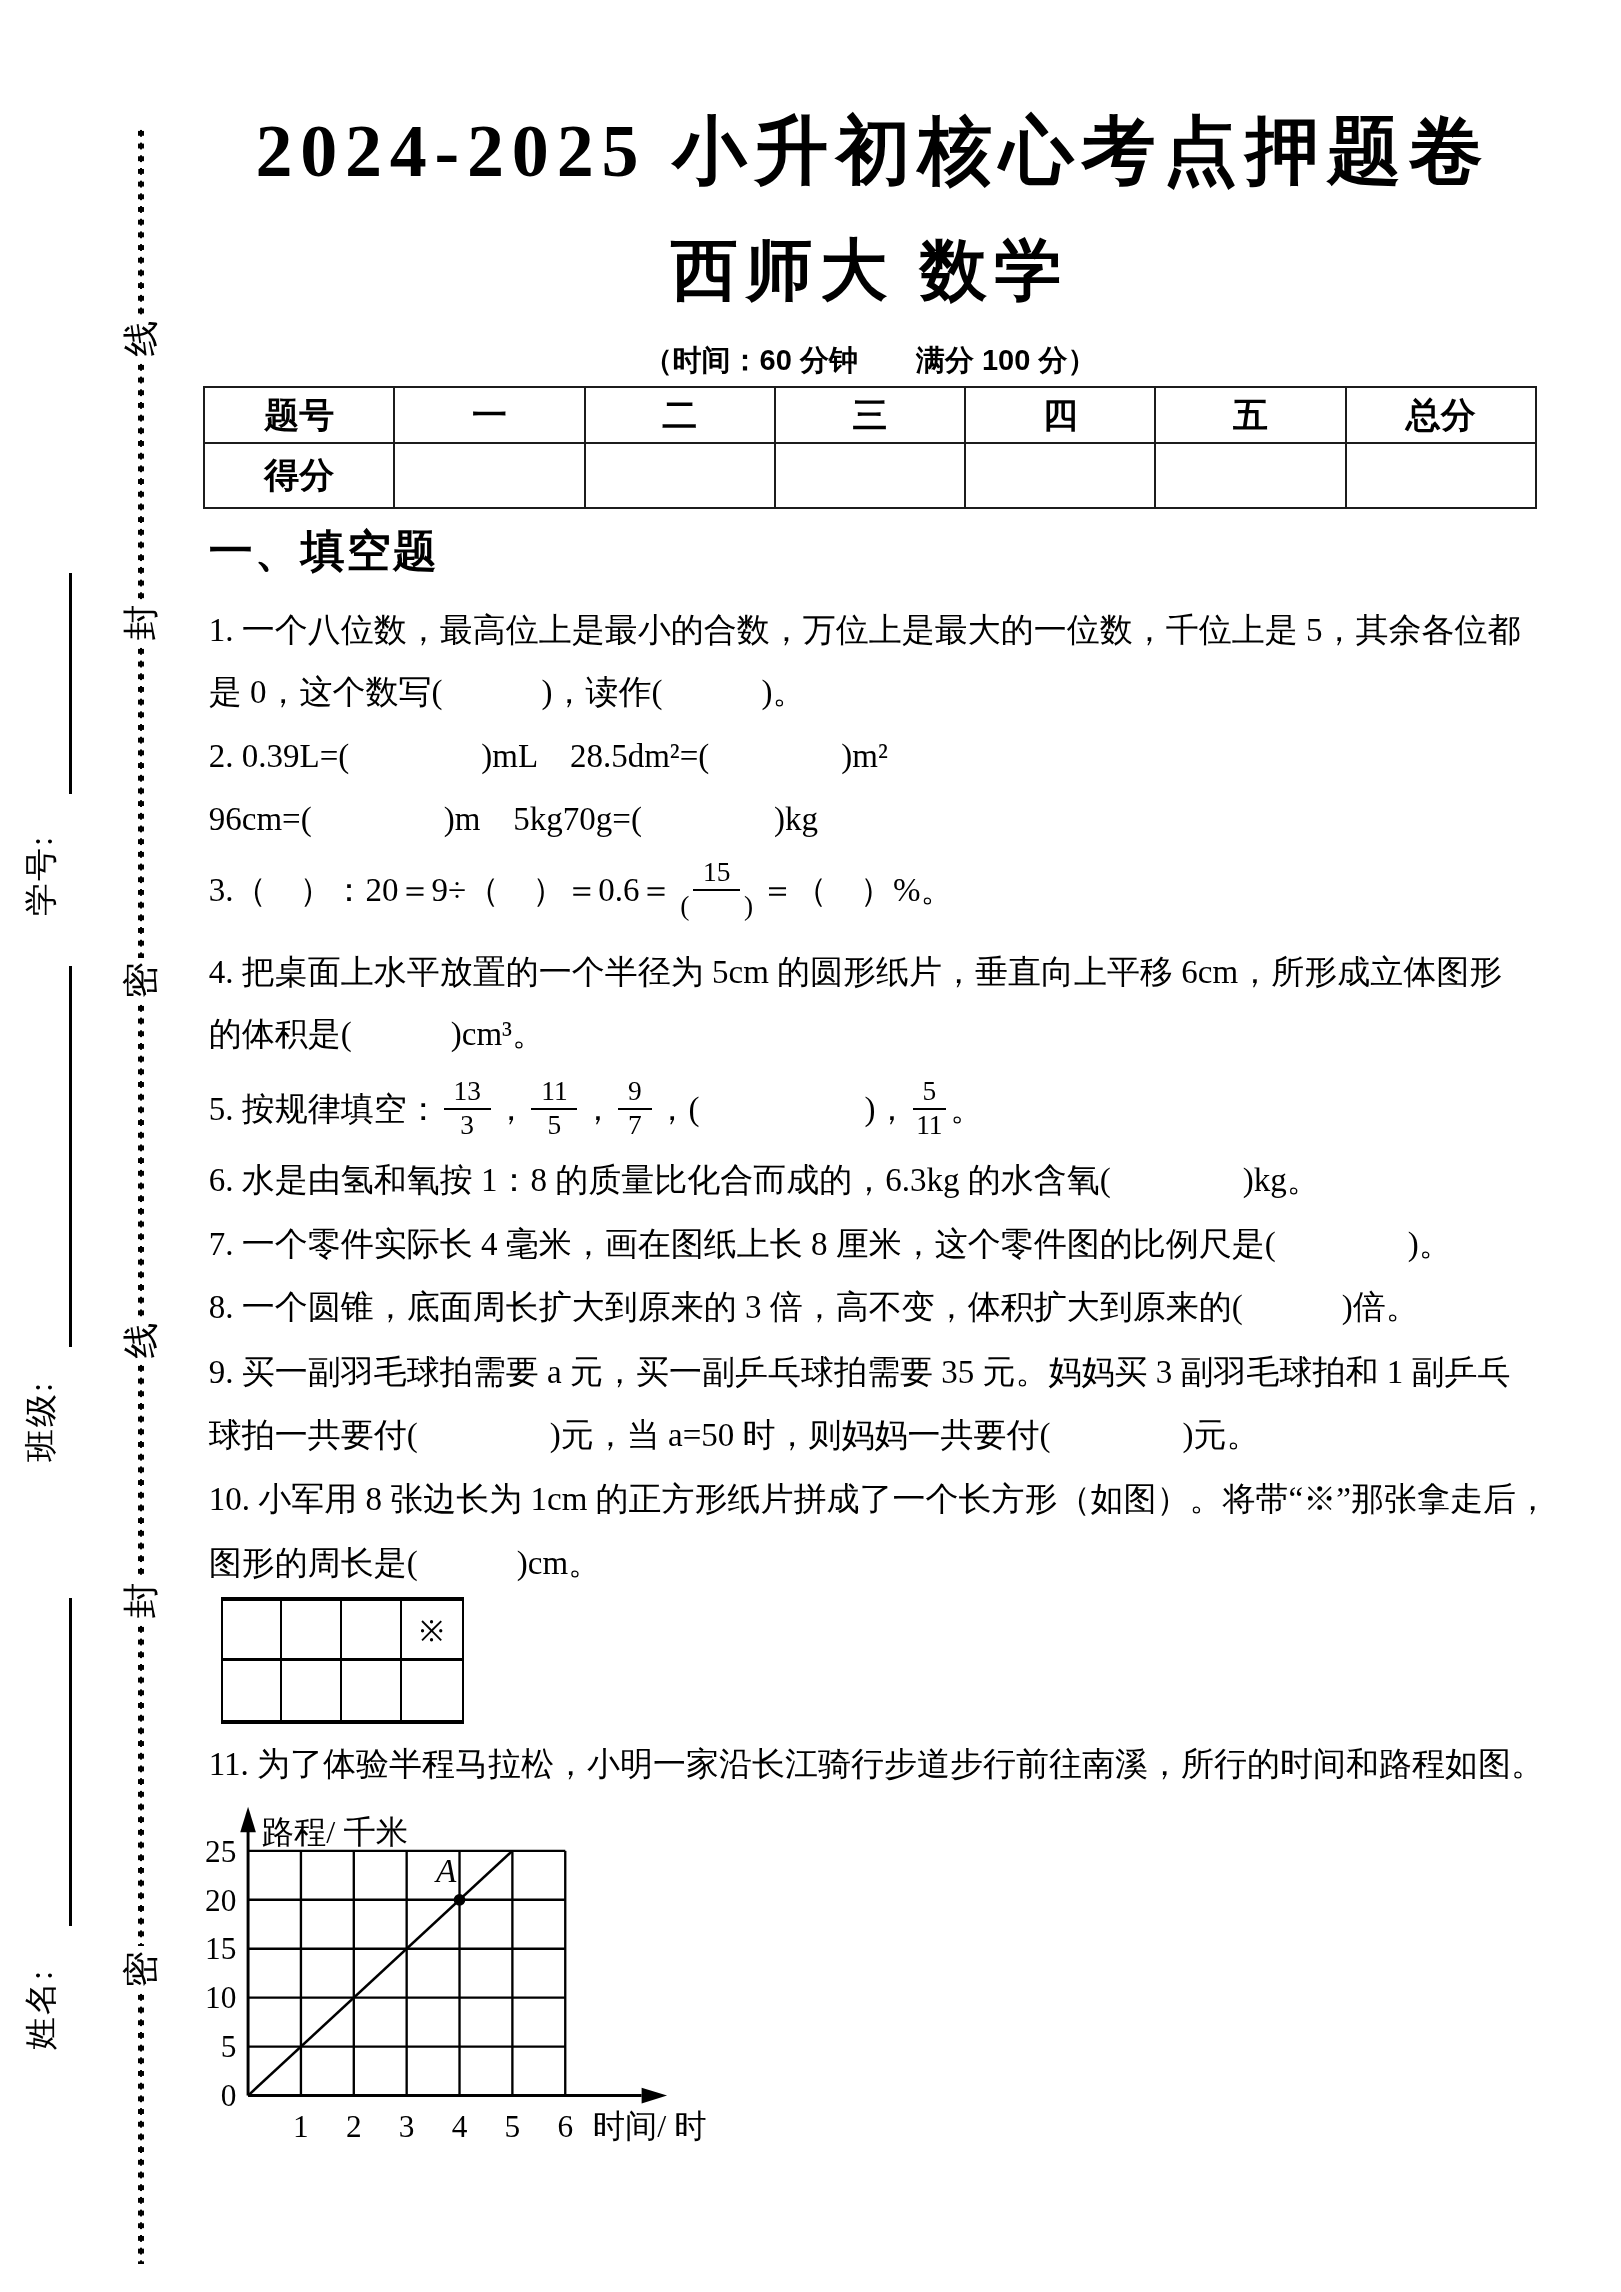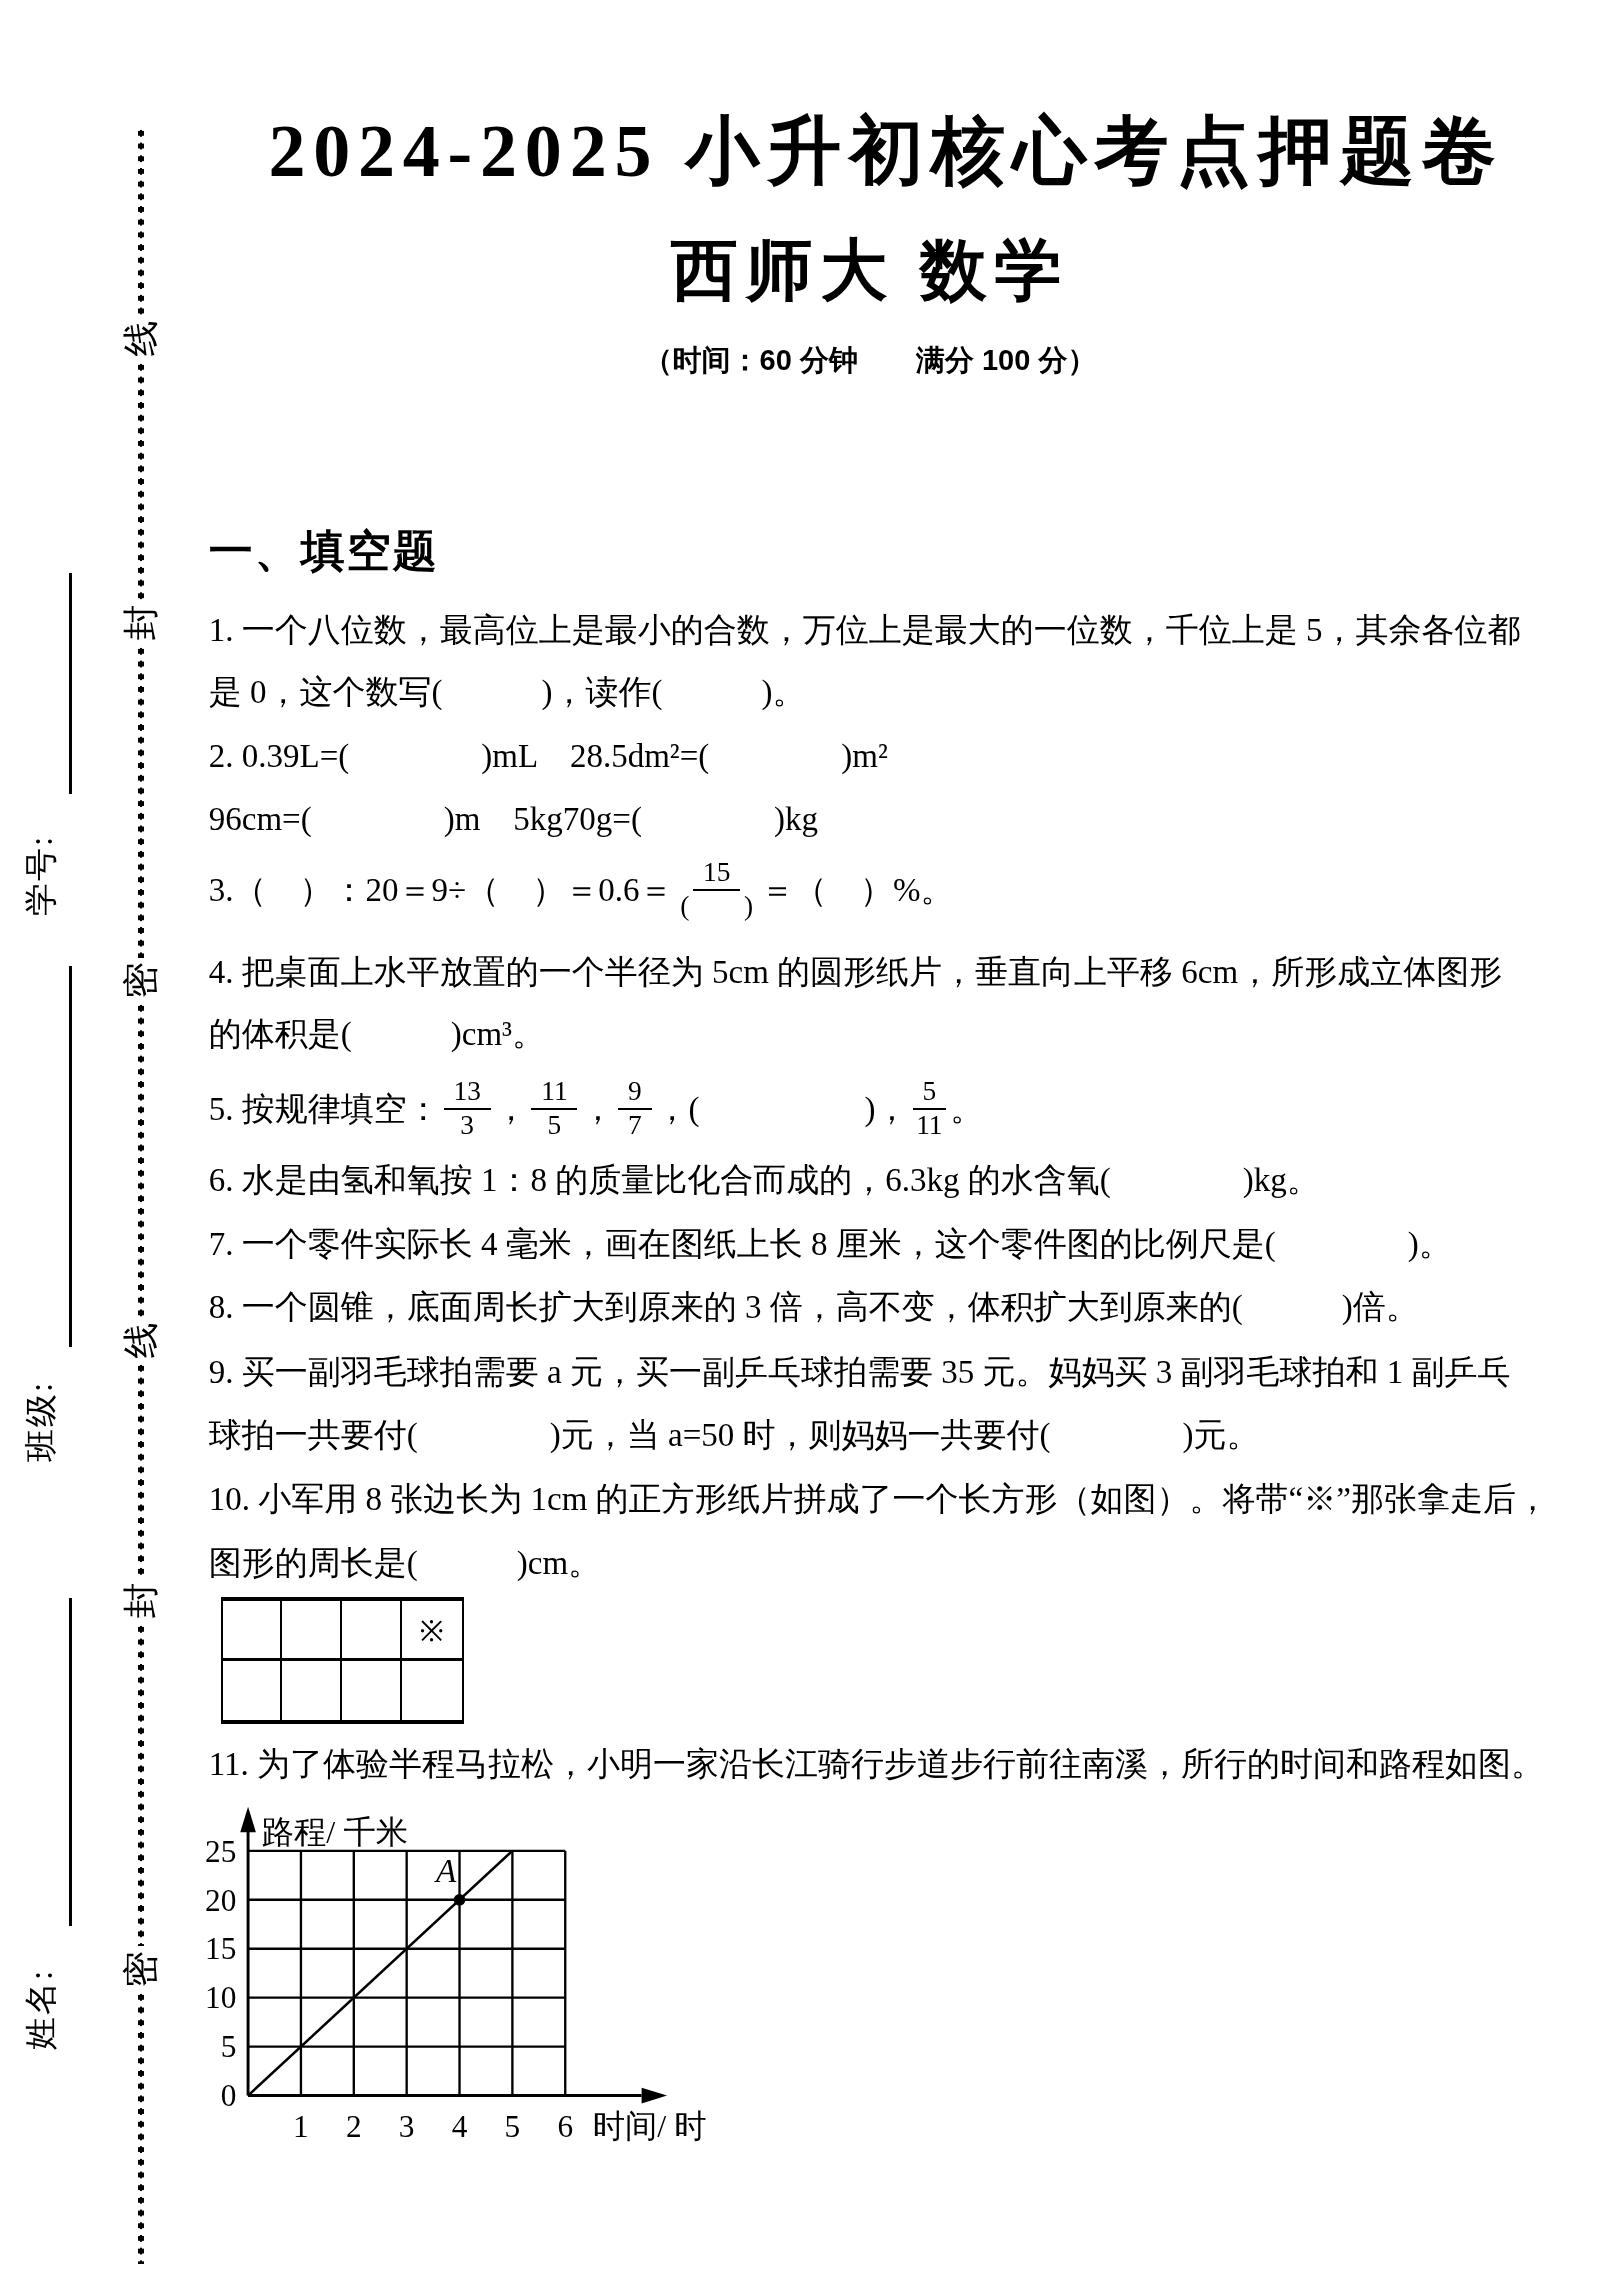--- a/index.html
+++ b/index.html
@@ -17,21 +17,21 @@
     background-size:7.8px 12.7px;background-repeat:repeat-y;}
   .schar{position:absolute;left:120px;width:43px;height:45px;
     display:flex;align-items:center;justify-content:center;
     transform:rotate(-90deg);font-size:36px;}
   .vlabel{position:absolute;left:-42px;width:167px;height:43px;
     display:flex;align-items:center;justify-content:center;
     transform:rotate(-90deg);font-size:33px;letter-spacing:2px;}
   .vline{position:absolute;left:69px;width:2.9px;background:#000;}
   
   .content{position:absolute;left:201px;top:0;width:1338px;height:2293px;}
-  .title1{position:absolute;top:102px;left:16px;width:100%;text-align:center;
+  .title1{position:absolute;top:102px;left:3px;width:100%;text-align:center;
     font-size:74px;font-weight:bold;letter-spacing:7.8px;white-space:nowrap;}
   .title2{position:absolute;top:225px;left:0;width:100%;text-align:center;
     font-size:67px;font-weight:bold;letter-spacing:7.8px;white-space:nowrap;}
   .subtitle{position:absolute;top:341px;left:0;width:100%;text-align:center;
     font-family:"Liberation Sans","DejaVu Sans",sans-serif;
     font-size:29px;font-weight:bold;white-space:pre;}
   table.score{position:absolute;top:386px;left:2px;width:1334px;
     border-collapse:collapse;table-layout:fixed;}
   table.score td{border:2.5px solid #1c1c1c;text-align:center;padding:0;}
   .score .hrow td{height:54px;}
@@ -88,20 +88,42 @@
   <div class="vlabel" style="top:854px;">学号:</div>
   <div class="vlabel" style="top:1400px;">班级:</div>
   <div class="vlabel" style="top:1988px;">姓名:</div>
 
   <div class="content">
 
     <div class="title1">2024-2025 小升初核心考点押题卷</div>
     <div class="title2">西师大 数学</div>
     <div class="subtitle">（时间：60 分钟　　满分 100 分）</div>
 
+    <table class="score">
+      <tbody>
+          <tr class="hrow">
+        <td class="lbl">题号</td>
+        <td class="lbl">一</td>
+        <td class="lbl">二</td>
+        <td class="lbl">三</td>
+        <td class="lbl">四</td>
+        <td class="lbl">五</td>
+        <td class="lbl">总分</td>
+      </tr>
+      <tr class="srow">
+        <td class="lbl">得分</td>
+        <td></td>
+        <td></td>
+        <td></td>
+        <td></td>
+        <td></td>
+        <td></td>
+      </tr>
+    </tbody>
+      </table>
 
     <div class="heading">一、填空题</div>
 
     <div class="qline" style="top:608px;">1. 一个八位数，最高位上是最小的合数，万位上是最大的一位数，千位上是 5，其余各位都</div>
     <div class="qline" style="top:670px;">是 0，这个数写(　　　)，读作(　　　)。</div>
     <div class="qline" style="top:734px;">2. 0.39L=(　　　　)mL　28.5dm²=(　　　　)m²</div>
     <div class="qline" style="top:797px;">96cm=(　　　　)m　5kg70g=(　　　　)kg</div>
 
     <div class="qline qflex" style="top:849px;">
       <span>3.（　）：20＝9÷（　）＝0.6＝</span><span class="frac"><span class="fnum">15</span><span class="fden">(　　)</span></span><span>＝（　）%。</span>

